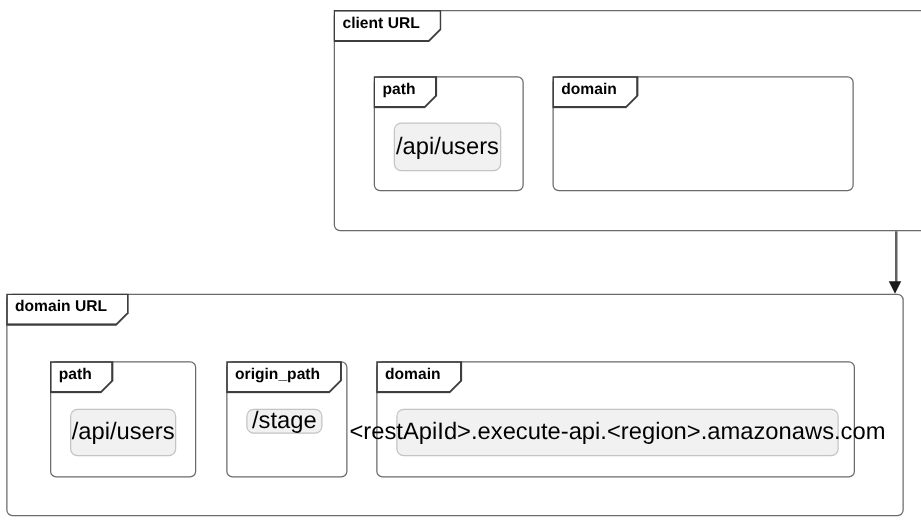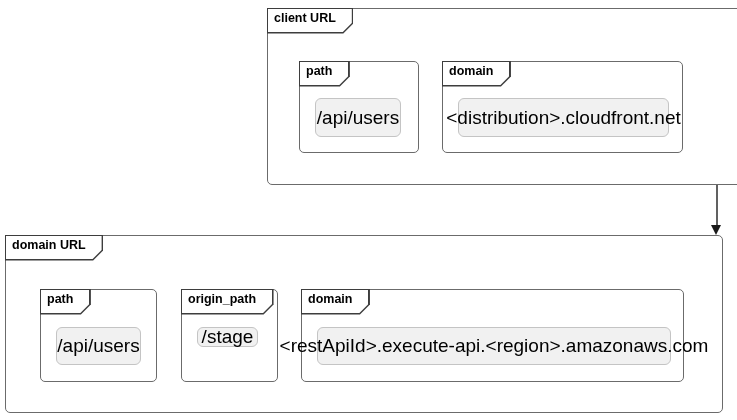--- a/index.html
+++ b/index.html
@@ -90,21 +90,20 @@
       <div class="tab">
         <div class="tab-inner">path</div>
       </div>
       <div class="vbox" style="left:15px; top:36px; width:86px; height:39px;">/api/users</div>
     </div>
 
     <div class="frame" style="left:174px; top:52px; width:241px; height:92px;">
       <div class="tab">
         <div class="tab-inner">domain</div>
       </div>
-      <div class="vbox" style="left:15px; top:36px; width:211px; height:39px;">&lt;distribution&gt;.cloudfront.net</div>
     </div>
   </div>
 
   <div>
     <div class="arrow-line"></div>
     <div class="arrow-head"></div>
   </div>
 
   <div class="frame" style="left:5px; top:235px; width:718px; height:178px;">
     <div class="tab">

